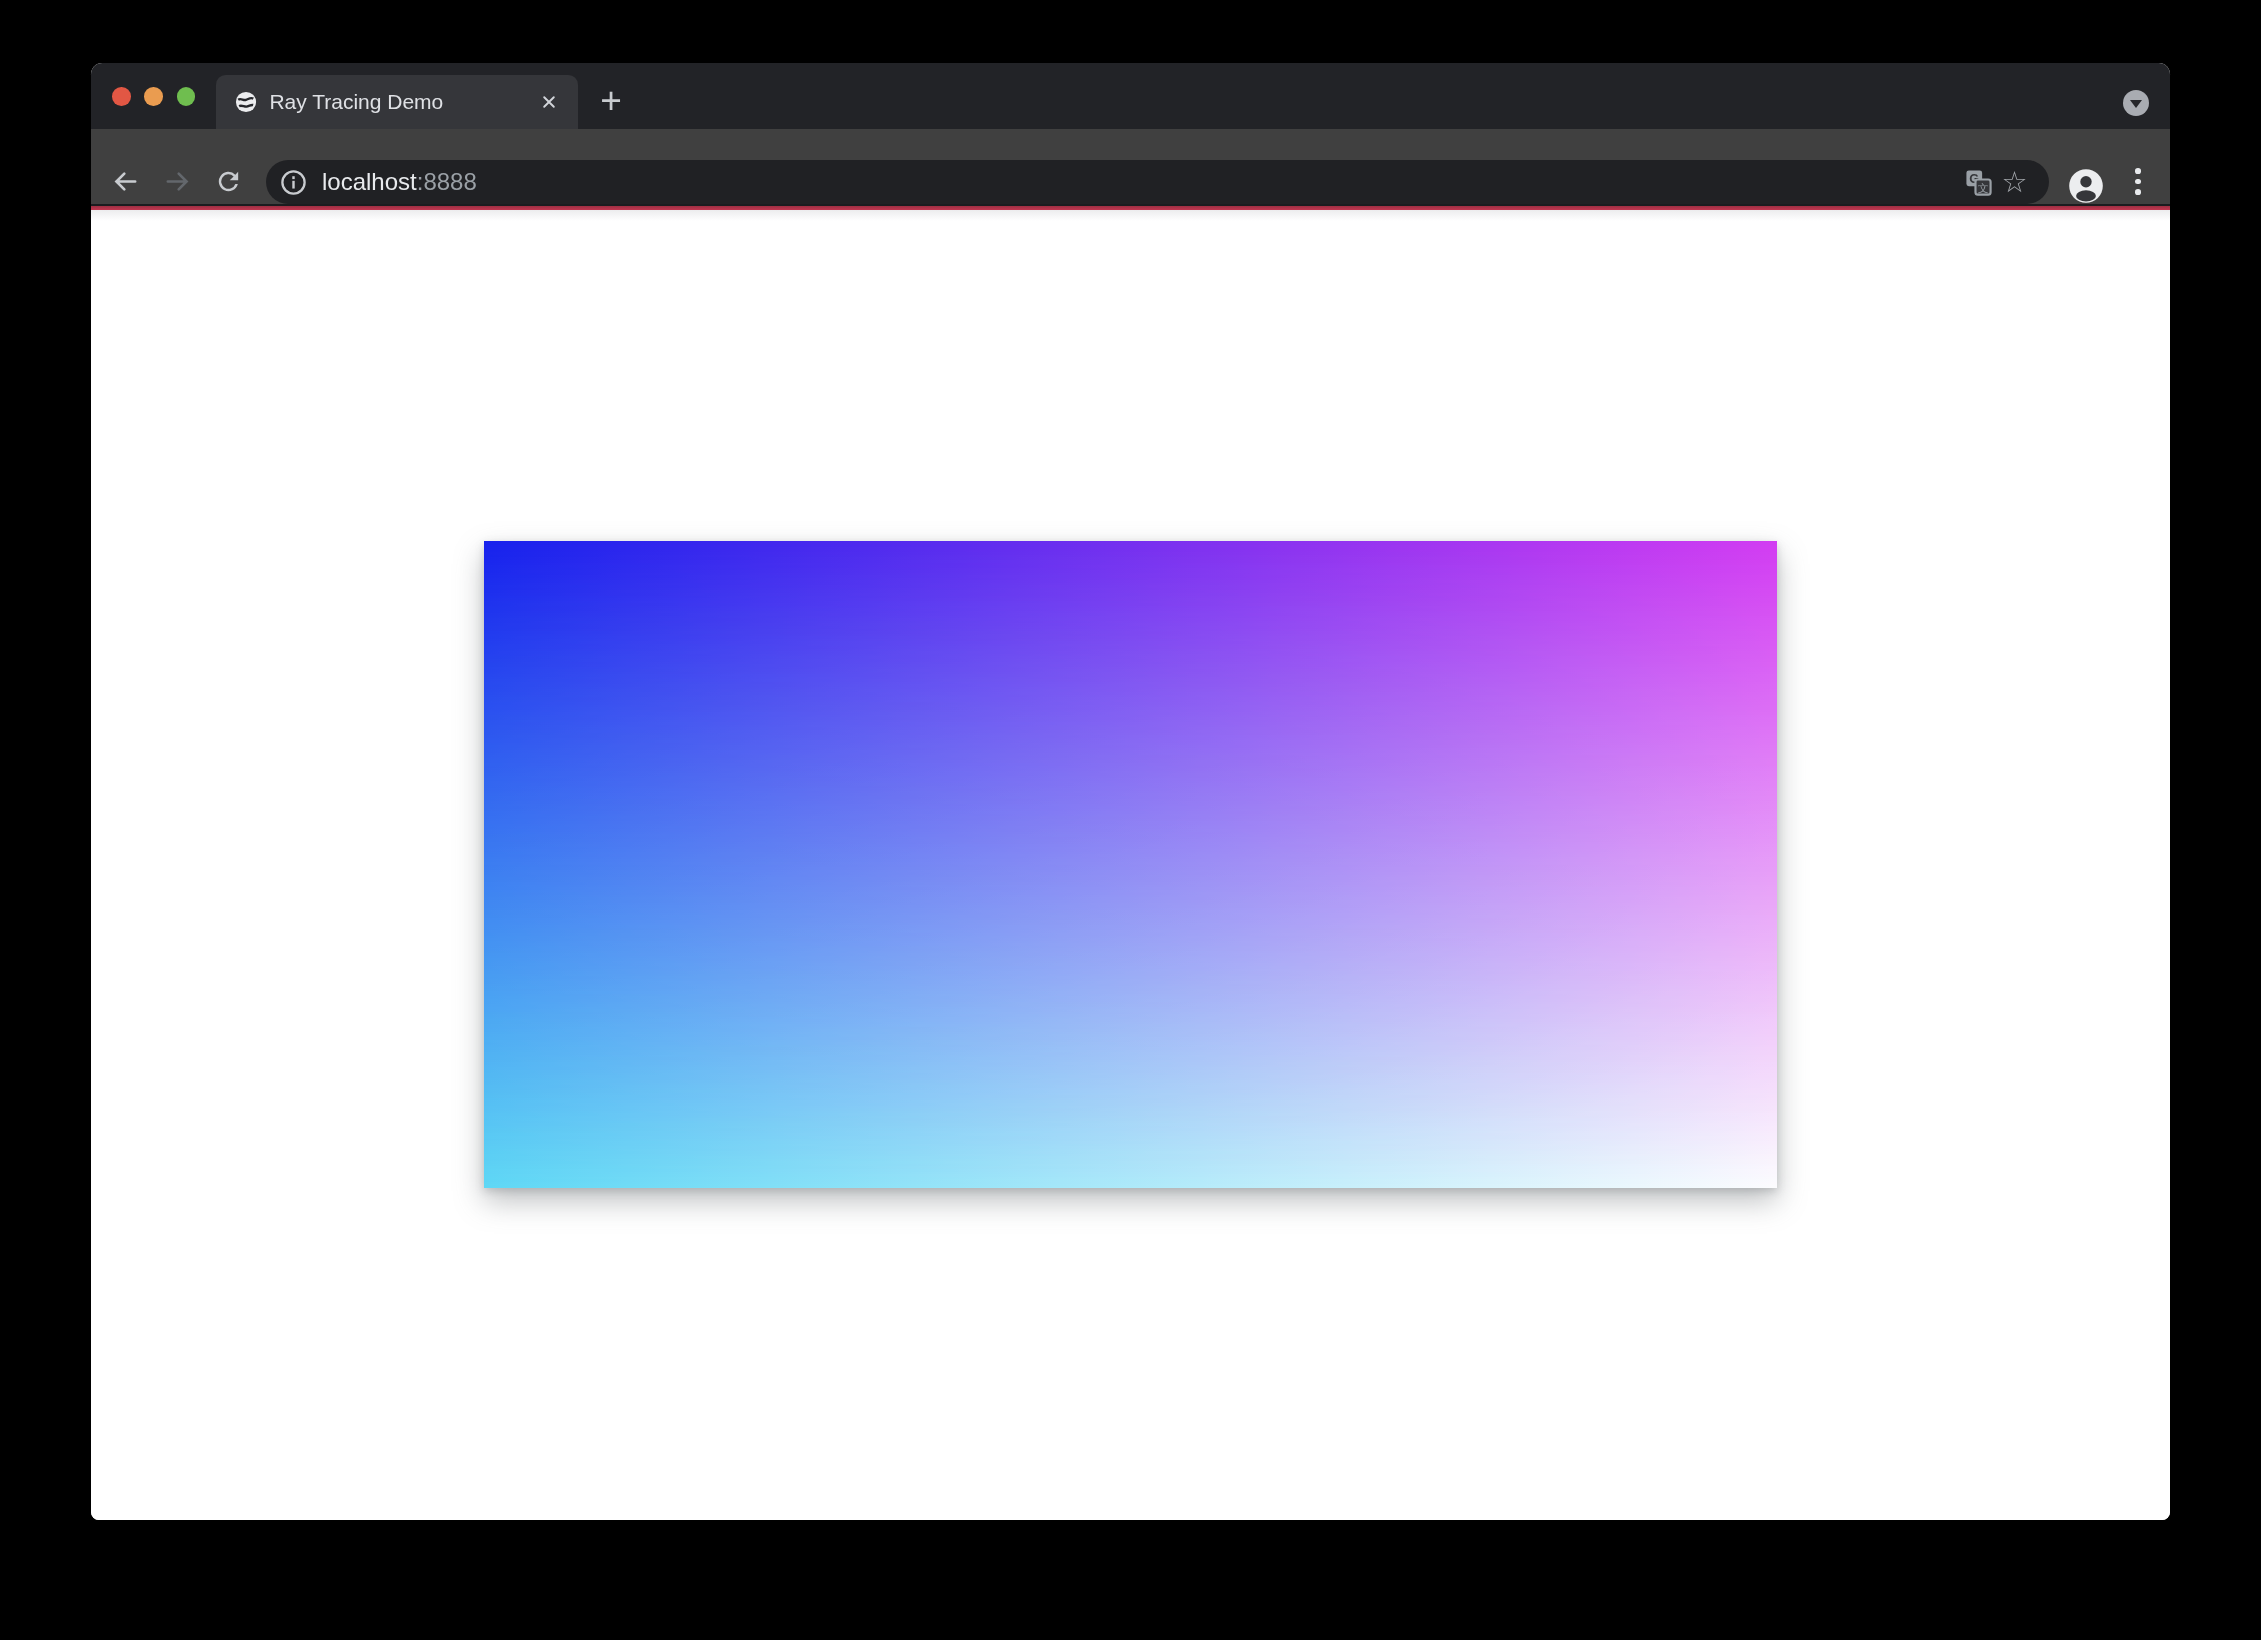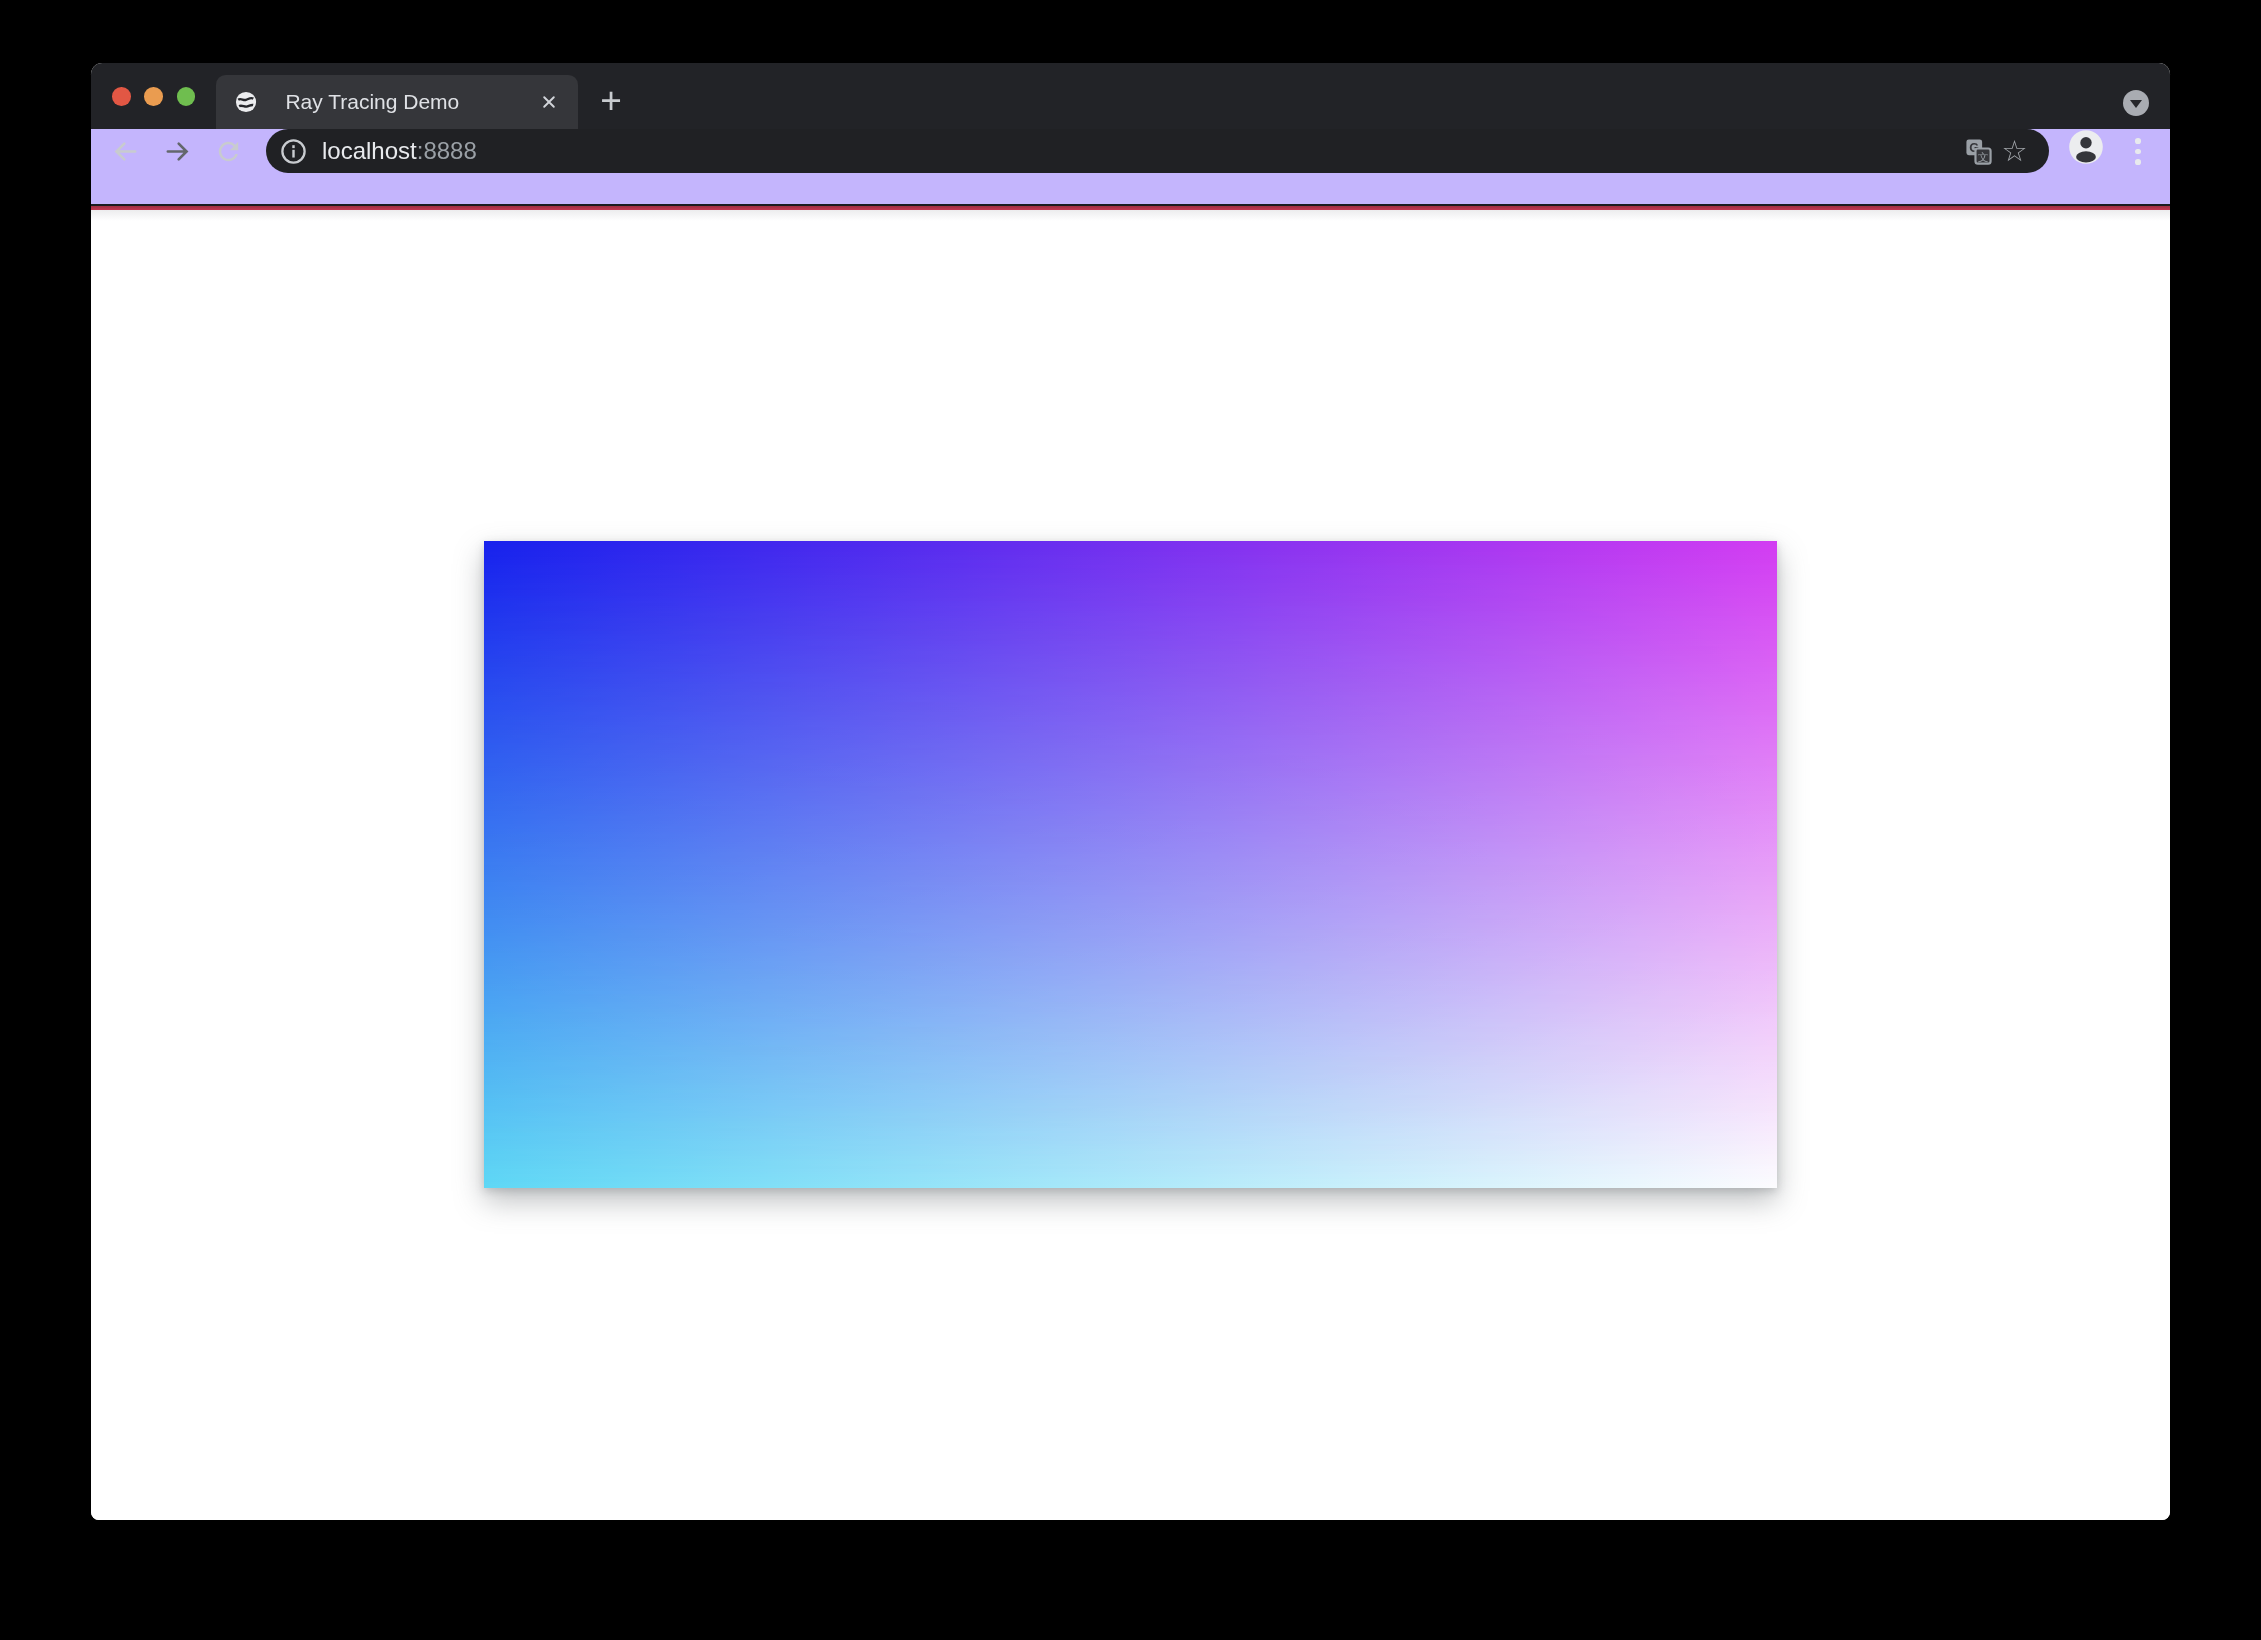--- a/index.html
+++ b/index.html
@@ -11,38 +11,38 @@
             box-shadow:0 24px 73px rgba(0,0,0,.65); display:flex; flex-direction:column; }
 
   
   .tabstrip { height:66px; background:#222327; position:relative; flex:none; }
   .traffic { position:absolute; left:21px; top:24px; display:flex; gap:13.7px; }
   .traffic span { width:18.6px; height:18.6px; border-radius:50%; display:block; }
 
   .tab { position:absolute; left:125px; top:12px; width:362px; height:54px;
          background:#35363A; border-radius:9.7px 9.7px 0 0;
          display:flex; align-items:center; padding:0 13px 0 19.4px; }
-  .tab-title { flex:1; margin-left:28px; font-size:21px; color:#DFE1E5; white-space:nowrap;
+  .tab-title { flex:1; margin-left:12px; font-size:21px; color:#DFE1E5; white-space:nowrap;
                overflow:hidden; }
   .icon-btn { display:flex; align-items:center; justify-content:center; cursor:pointer; }
   .tab-close { width:32px; height:32px; border-radius:50%; }
 
   .new-tab { position:absolute; left:499px; top:17px; width:42px; height:42px;
              color:#C8CBCF; font-size:37px; font-weight:300; line-height:0;
              display:flex; align-items:center; justify-content:center; }
 
   .tab-search { position:absolute; right:21px; top:27px; width:26px; height:26px;
                 border-radius:50%; background:#A9ACB2; display:flex; align-items:center;
                 justify-content:center; }
   .tab-search .tri { width:0; height:0; border-left:6.5px solid transparent;
                      border-right:6.5px solid transparent; border-top:8px solid #26272B;
                      margin-top:2.4px; }
 
   
-  .toolbar { height:75px; background:#c4b5fd; display:flex; align-items:flex-start; flex:none; }
+  .toolbar { height:75px; background:#404040; display:flex; align-items:flex-end; flex:none; }
   .nav-btn { width:45px; height:45px; flex:none; }
   .nav-btn:first-child { margin-left:12px; }
   .nav-btn + .nav-btn { margin-left:6.5px; }
 
   .omnibox { flex:1; height:44px; margin-left:14.5px; background:#202124; border-radius:22px;
              display:flex; align-items:center; padding:0 16px 0 13px; min-width:0; }
   .url { margin-left:14.5px; font-size:24px; white-space:nowrap; }
   .url .host { color:#E8EAED; }
   .url .port { color:#9AA0A6; }
   .omni-spacer { flex:1; }

